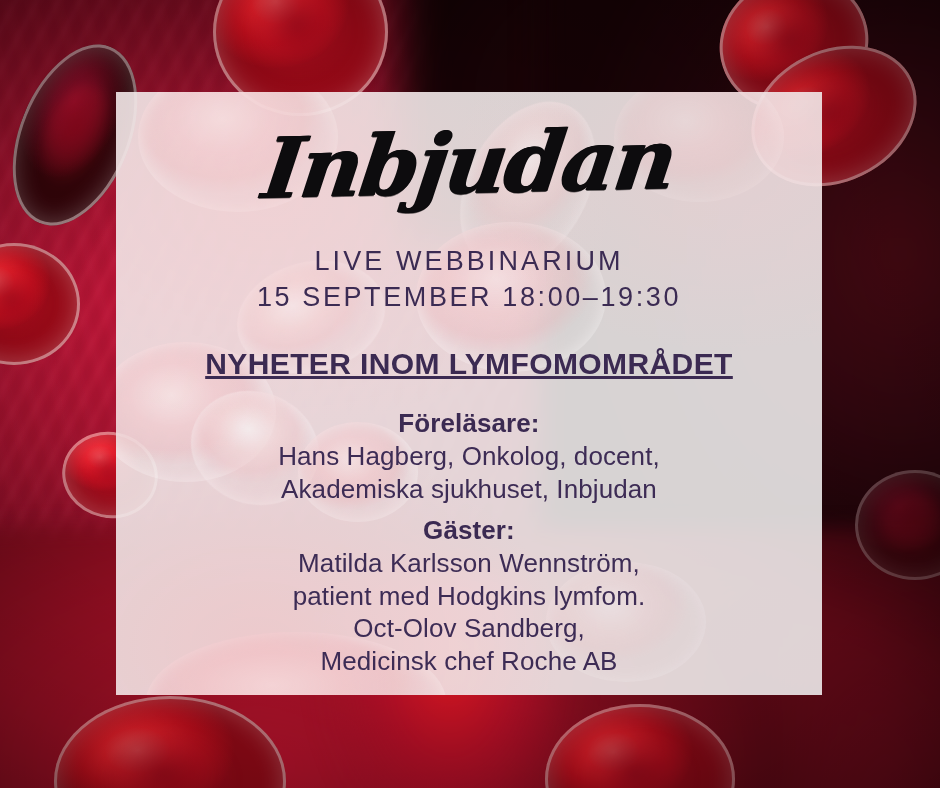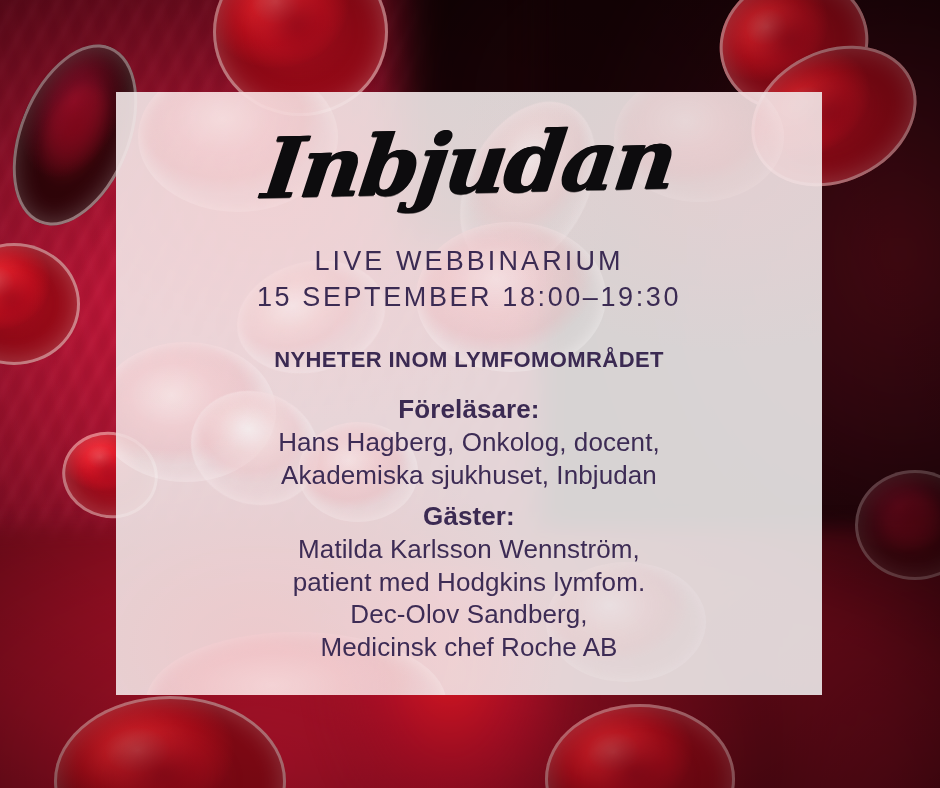--- a/index.html
+++ b/index.html
@@ -141,28 +141,29 @@
     letter-spacing:3.1px;
     line-height:1.32;
     color:#3b2b53;
     text-transform:uppercase;
   }
   .subtitle .ln{display:block;}
   .subtitle .ln2{letter-spacing:2.6px;}
 
   .topic{
     margin-top:32px;
-    font-size:22px;
+    font-size:30px;
     font-weight:700;
     letter-spacing:.4px;
     color:#3b2a52;
     text-transform:uppercase;
-  }
-
-  .block{margin-top:20px;}
+    text-decoration:underline;
+  }
+
+  .block{margin-top:26px;}
   .block-label{
     font-size:26px;font-weight:700;color:#3b2a52;letter-spacing:.1px;
     line-height:1.25;
   }
   .block-line{
     font-size:26px;font-weight:400;color:#3d2c55;letter-spacing:.1px;
     line-height:1.26;
   }
   .block.guests{margin-top:9px;}
 </style>
@@ -223,18 +224,18 @@
     <div class="block">
       <div class="block-label">Föreläsare:</div>
       <div class="block-line">Hans Hagberg, Onkolog, docent,</div>
       <div class="block-line">Akademiska sjukhuset, Inbjudan</div>
     </div>
 
     <div class="block guests">
       <div class="block-label">Gäster:</div>
       <div class="block-line">Matilda Karlsson Wennström,</div>
       <div class="block-line">patient med Hodgkins lymfom.</div>
-      <div class="block-line">Dec-Olov Sandberg,</div>
+      <div class="block-line">Oct-Olov Sandberg,</div>
       <div class="block-line">Medicinsk chef Roche AB</div>
     </div>
 
   </div>
 </div>
 
 </body></html>

